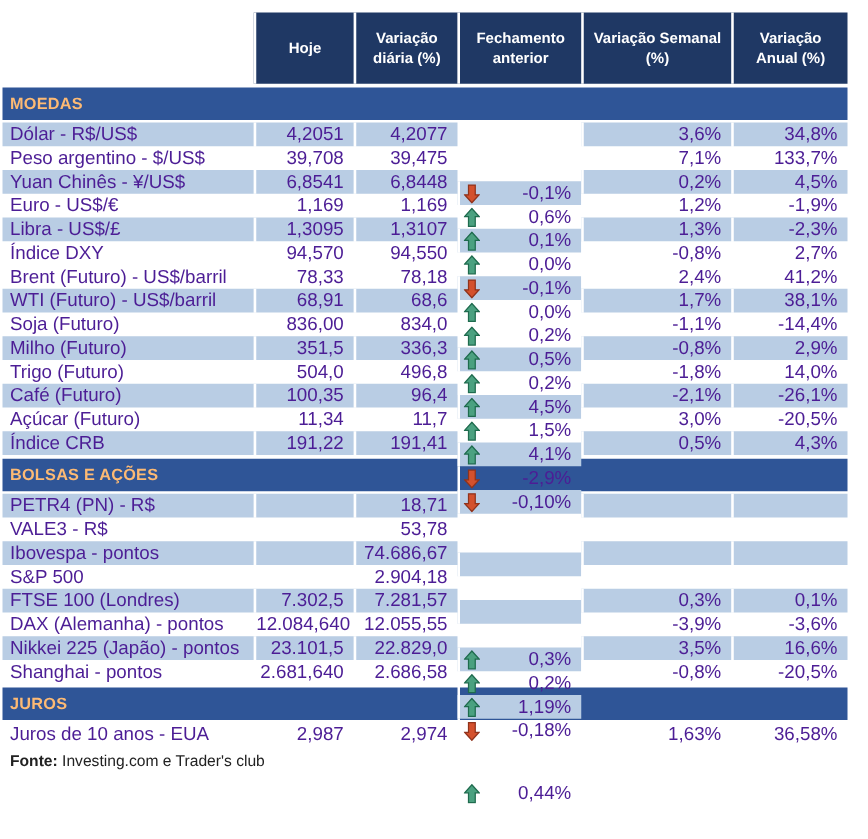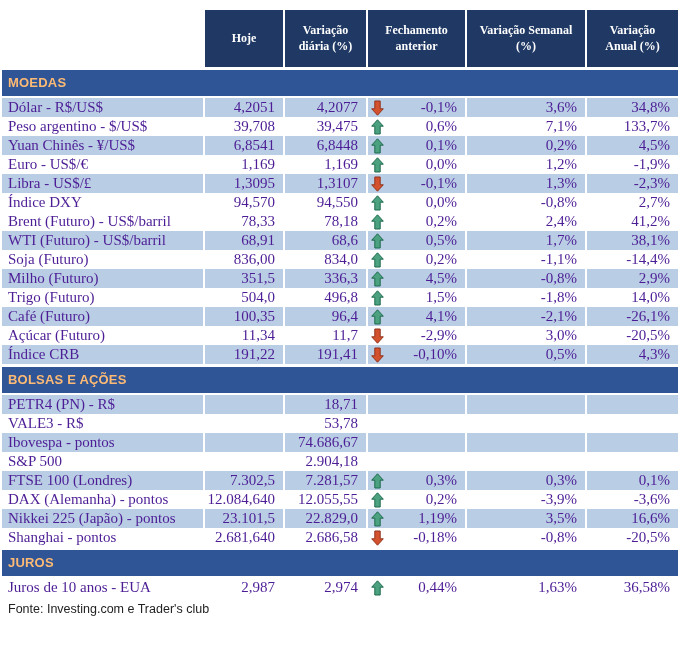--- a/index.html
+++ b/index.html
@@ -16,21 +16,20 @@
   }
   .sheet {
     position: relative;
     padding: 10px 0 0 2px;
     width: 692px;
   }
   .grid-row {
     display: grid;
     grid-template-columns: 201px 80px 83px 99px 120px 93px;
     width: 676px;
-    font-family: Liberation Serif, serif;
   }
   
   .hdr .hcell {
     background: var(--header-bg, #1f3864);
     color: #ffffff;
     font-weight: bold;
     font-size: 12px;
     line-height: 1.3;
     height: 57px;
     display: flex;
@@ -82,38 +81,39 @@
     text-align: right;
     padding-right: 8px;
     border-left: 2px solid #ffffff;
   }
   .cell.vdia {
     display: flex;
     align-items: center;
     justify-content: space-between;
     padding: 0 8px 0 3px;
     border-left: 2px solid #ffffff;
+    margin-top: 47px;
   }
   .cell.vdia .chg {
     margin-left: auto;
   }
   .arrow-wrap {
     width: 14px;
     height: 17px;
     display: inline-flex;
     align-items: center;
   }
   
   .footer {
     margin-top: 5px;
     padding-left: 6px;
     font-size: 12.5px;
     color: #222222;
   }
-  .footer b { font-weight: normal; }
+  .footer b { font-weight: bold; }
 </style>
 </head>
 <body>
 
 <div class="sheet">
 
   <div class="grid-row hdr">
     <div class="hcell spacer"></div>
     <div class="hcell">Hoje</div>
     <div class="hcell">Variação diária (%)</div>

